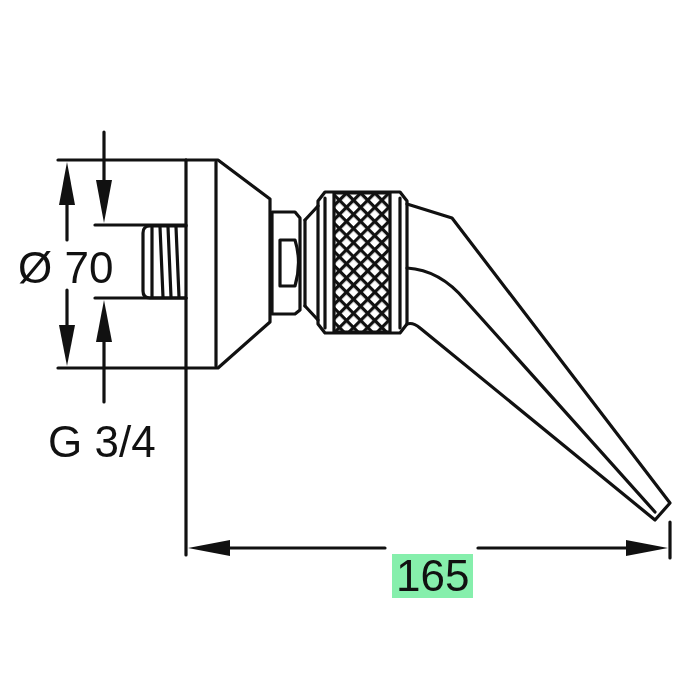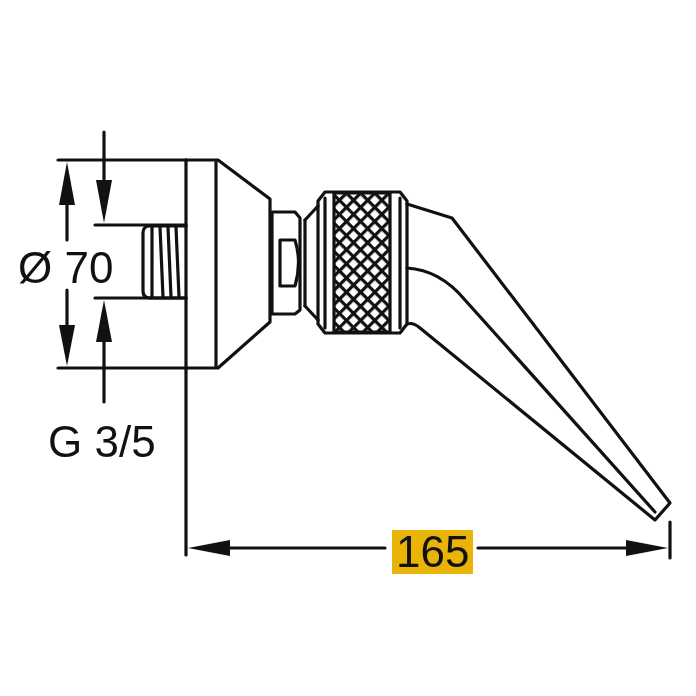--- a/index.html
+++ b/index.html
@@ -1,21 +1,21 @@
 <!DOCTYPE html>
 <html><head>
 <meta charset="utf-8">
 <style>
   html, body { margin:0; padding:0; background:#ffffff; }
   body { width:696px; height:696px; position:relative; overflow:hidden; font-family:"Liberation Sans", sans-serif; }
   #drawing { position:absolute; left:0; top:0; }
   .lbl { position:absolute; color:#111; font-family:"Liberation Sans", sans-serif; font-size:44px; line-height:1; white-space:nowrap; }
   #lbl-dia { left:18px; top:246px; }
   #lbl-thread { left:48px; top:420px; }
-  #lbl-len { left:392px; top:530px; background:#eab308; padding:0 4px; }
+  #lbl-len { left:392px; top:554px; background:#86efac; padding:0 4px; }
 </style>
 </head>
 <body>
 
 <svg id="drawing" width="696" height="696" viewBox="0 0 696 696" xmlns="http://www.w3.org/2000/svg">
   <defs>
     <pattern id="knurl" width="10" height="10" patternUnits="userSpaceOnUse" patternTransform="rotate(45)">
       <rect width="10" height="10" fill="#ffffff"></rect>
       <rect width="10" height="3.2" fill="#111"></rect>
       <rect width="3.2" height="10" fill="#111"></rect>
@@ -83,14 +83,14 @@
     <polygon points="67,162 59,205 75,205"></polygon>
     <polygon points="67,366 59,325 75,325"></polygon>
     <polygon points="104,223 96,180 112,180"></polygon>
     <polygon points="104,300 96,342 112,342"></polygon>
     <polygon points="188,548 230,540 230,556"></polygon>
     <polygon points="668,548 626,540 626,556"></polygon>
   </g>
 </svg>
 
 <div id="lbl-dia" class="lbl">Ø 70</div>
-<div id="lbl-thread" class="lbl">G 3/5</div>
+<div id="lbl-thread" class="lbl">G 3/4</div>
 <div id="lbl-len" class="lbl">165</div>
 
 </body></html>

